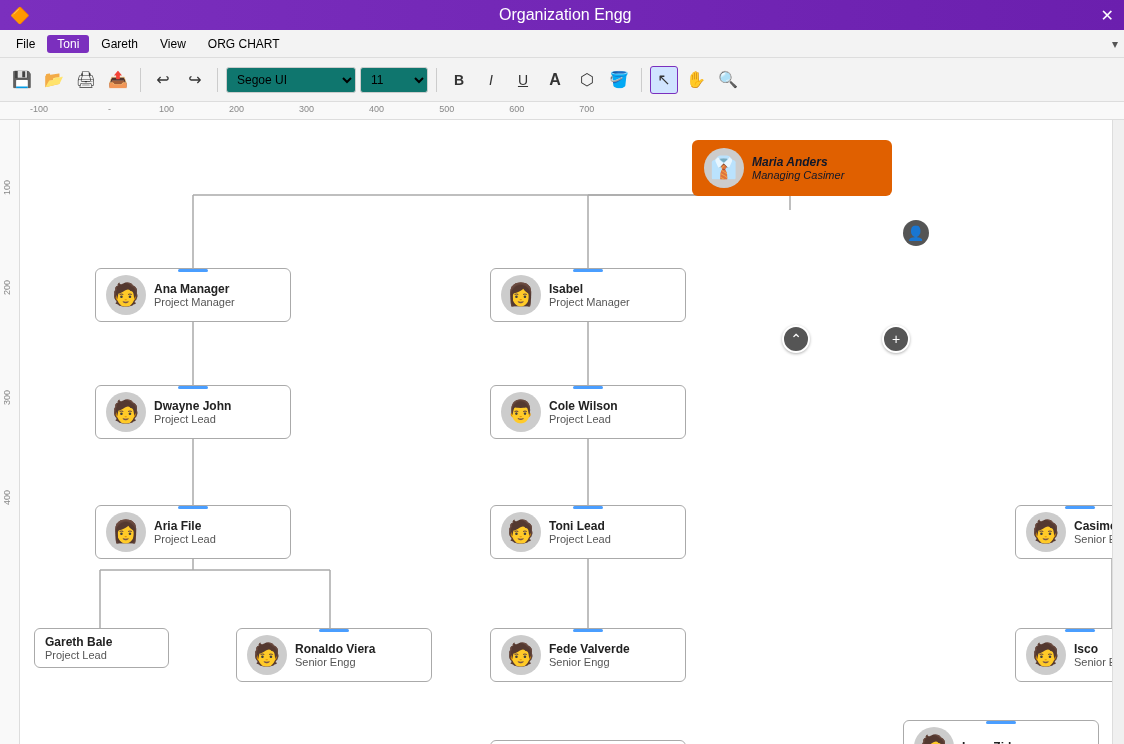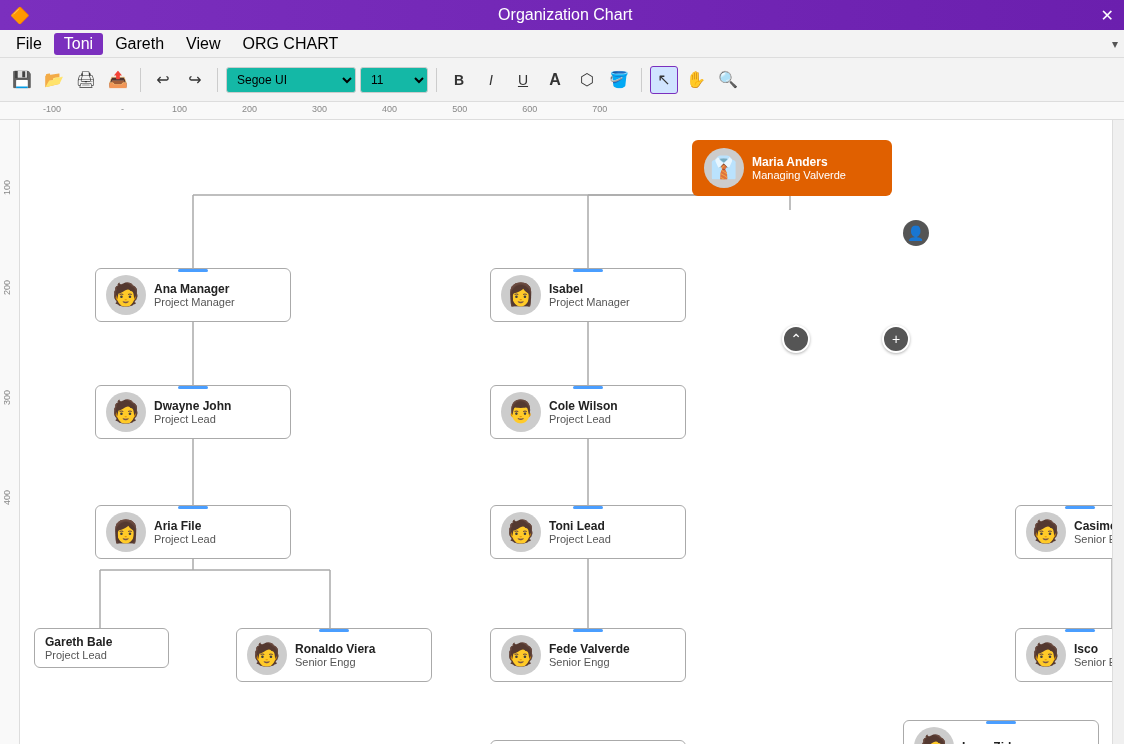--- a/index.html
+++ b/index.html
@@ -23,21 +23,21 @@
       height: 28px;
       background: #f3f3f3;
       display: flex;
       align-items: center;
       padding: 0 6px;
       border-bottom: 1px solid #ddd;
       gap: 2px;
     }
     .menu-item {
       padding: 2px 10px;
-      font-size: 16px;
+      font-size: 12px;
       cursor: pointer;
       border-radius: 3px;
     }
     .menu-item.active { background: #7B2FBE; color: white; }
     .menu-chevron { margin-left: auto; font-size: 12px; color: #555; }
 
     
     #toolbar {
       width: 100%;
       height: 44px;
@@ -50,21 +50,21 @@
     }
     .tb-btn {
       width: 28px; height: 28px;
       display: flex; align-items: center; justify-content: center;
       cursor: pointer; border-radius: 3px; font-size: 16px; color: #333;
       border: none; background: transparent;
     }
     .tb-sep { width: 1px; height: 24px; background: #ccc; margin: 0 4px; }
     .tb-select {
       height: 26px; padding: 0 6px; font-size: 12px;
-      border: 1px solid #ccc; border-radius: 3px; background: #14b8a6;
+      border: 1px solid #ccc; border-radius: 3px; background: #0f766e;
     }
     .tb-font-select { width: 130px; }
     .tb-size-select { width: 68px; }
     .tb-bold { font-weight: bold; font-size: 14px; }
     .tb-italic { font-style: italic; font-size: 14px; }
     .tb-underline { text-decoration: underline; font-size: 14px; }
     .active-tool { background: #d0e4ff !important; border: 1px solid #7B2FBE; }
 
     
     #ruler {
@@ -72,21 +72,21 @@
       height: 18px;
       background: #f9f9f9;
       border-bottom: 1px solid #ddd;
       position: relative;
       overflow: hidden;
     }
     .ruler-labels {
       display: flex;
       position: absolute;
       top: 2px;
-      left: 43px;
+      left: 30px;
       font-size: 9px;
       color: #888;
     }
 
     
     #canvas-area {
       display: flex;
       width: 100%;
       height: calc(744px - 30px - 28px - 44px - 18px);
       position: relative;
@@ -138,21 +138,21 @@
       background: #ccc;
       overflow: hidden;
       flex-shrink: 0;
       display: flex; align-items: center; justify-content: center;
       font-size: 20px;
     }
     .org-node .info { display: flex; flex-direction: column; }
     .org-node .name { font-size: 12px; font-weight: 600; color: #222; }
     .org-node .title { font-size: 11px; color: #555; }
     .org-node.selected .name,
-    .org-node.selected .title { color: #ffffff; }
+    .org-node.selected .title { color: #0f172a; font-style: italic; }
     .accent-bar {
       position: absolute;
       top: 0; left: 50%;
       transform: translateX(-50%);
       width: 30px; height: 3px;
       background: #4a9eff;
       border-radius: 2px;
     }
 
     
@@ -195,21 +195,21 @@
     .face-8 { background: #b89070; }
     .face-9 { background: #8a6a4a; }
 
     .person-icon { font-size: 22px; }
   </style>
 </head>
 <body>
 
 <div id="titlebar">
   <span>🔶</span>
-  <span>Organization Chart</span>
+  <span>Organization Engg</span>
   <span>✕</span>
 </div>
 
 <div id="menubar">
   <div class="menu-item">File</div>
   <div class="menu-item active">Toni</div>
   <div class="menu-item">Gareth</div>
   <div class="menu-item">View</div>
   <div class="menu-item">ORG CHART</div>
   <span class="menu-chevron">▾</span>
@@ -294,21 +294,21 @@
 
       <line x1="1092" y1="398" x2="1092" y2="520" stroke="#aaa" stroke-width="1.5"></line>
     </svg>
 
     <div class="org-node selected" style="left:672px; top:20px; width:200px;">
       <div class="avatar face-1">
         <span style="font-size:22px;">👔</span>
       </div>
       <div class="info">
         <span class="name">Maria Anders</span>
-        <span class="title">Managing Valverde</span>
+        <span class="title">Managing Casimer</span>
       </div>
     </div>
 
     <div class="ctrl-btn" style="left:762px; top:205px;">⌃</div>
     <div class="ctrl-btn" style="left:862px; top:205px;">+</div>
 
     <div style="position:absolute; left:883px; top:100px; width:26px; height:26px; border-radius:50%; background:#555; color:white; display:flex; align-items:center; justify-content:center; font-size:14px;">👤</div>
 
     <div class="org-node" style="left:75px; top:148px;">
       <div class="accent-bar"></div>

